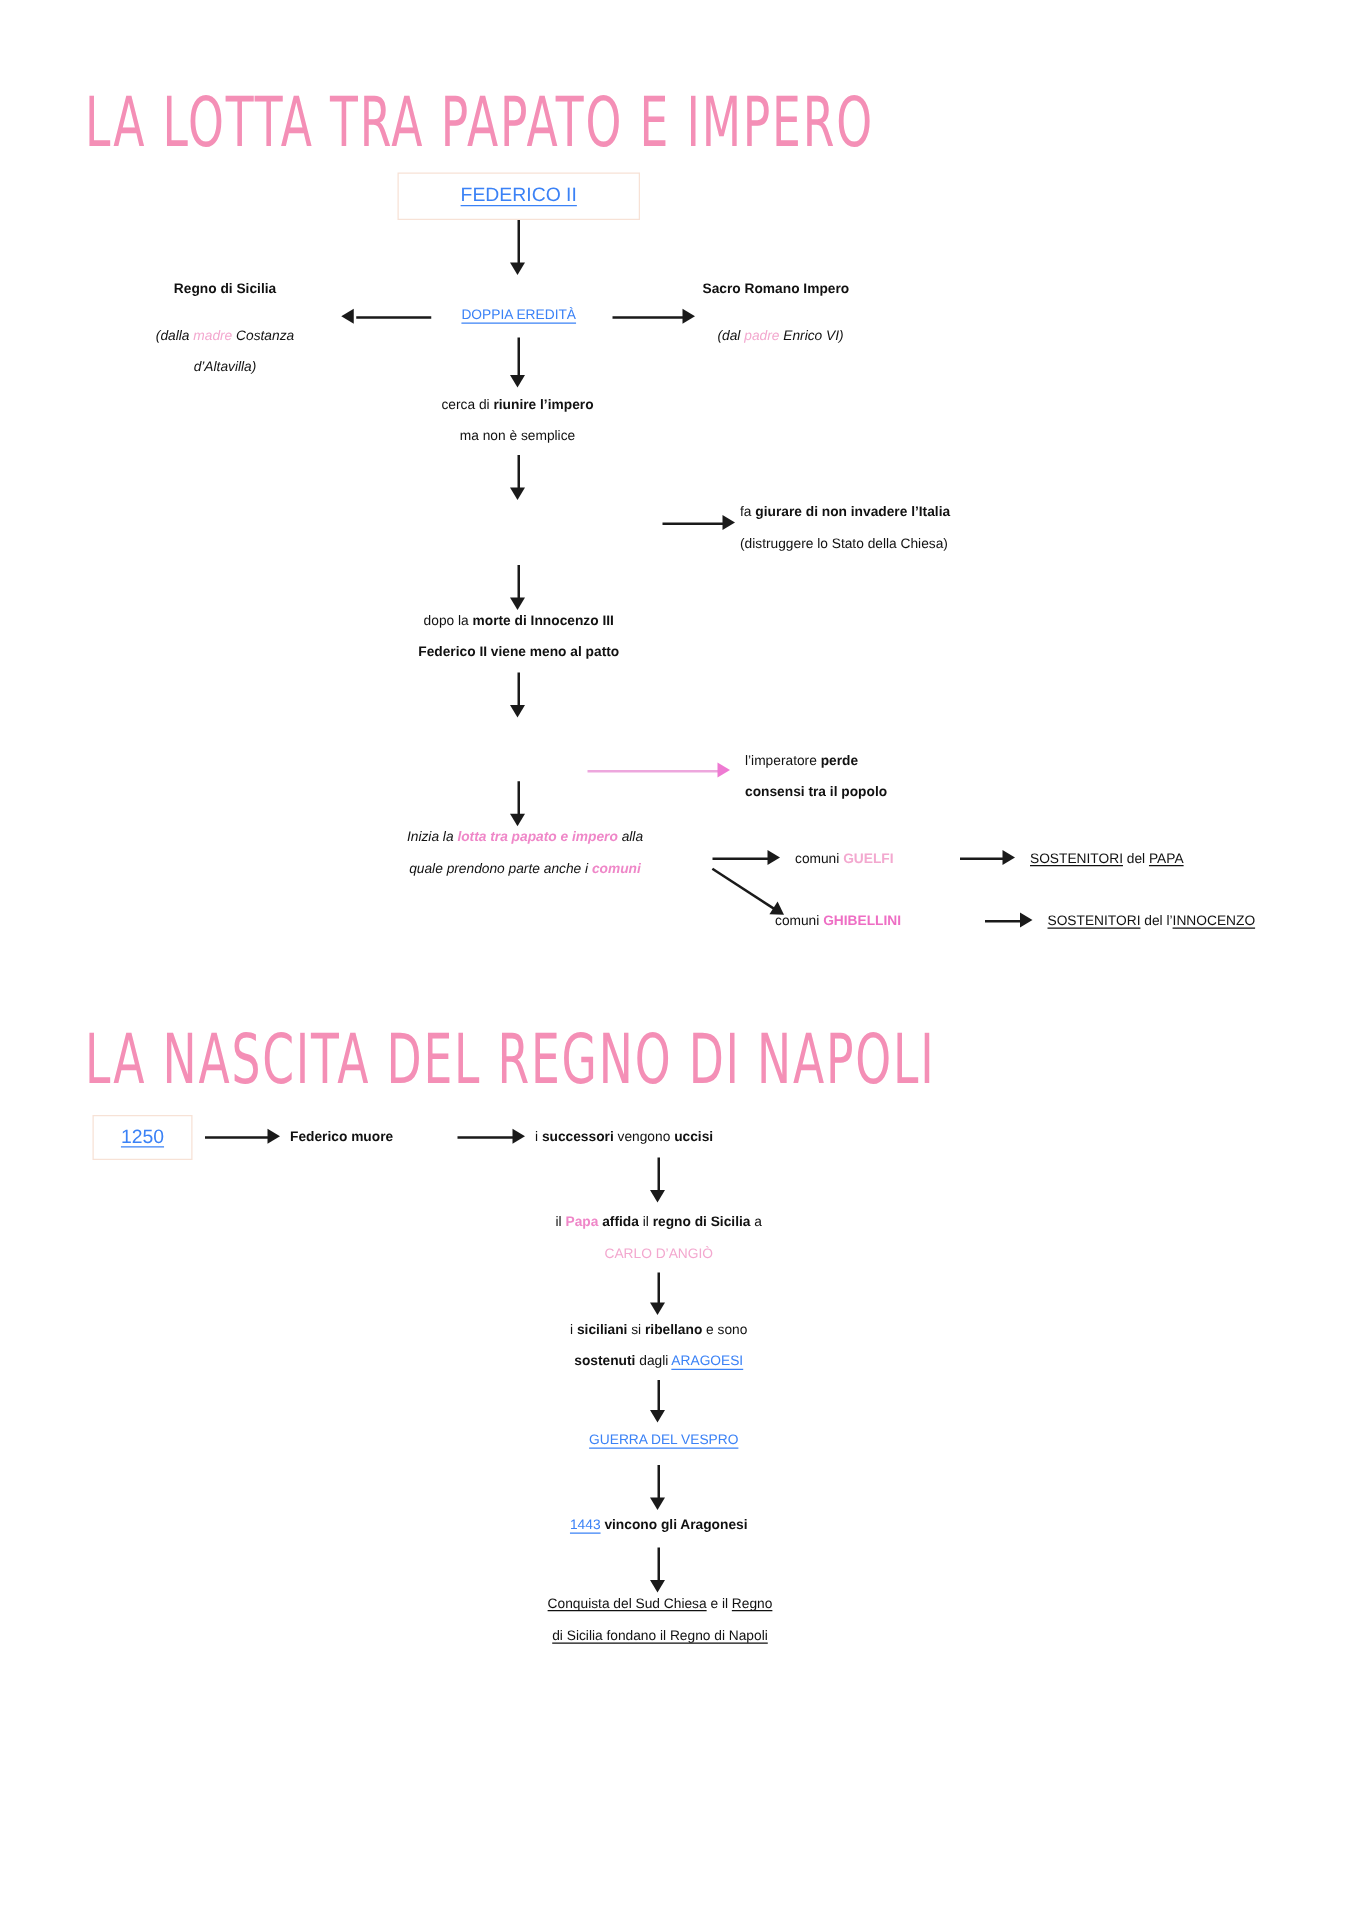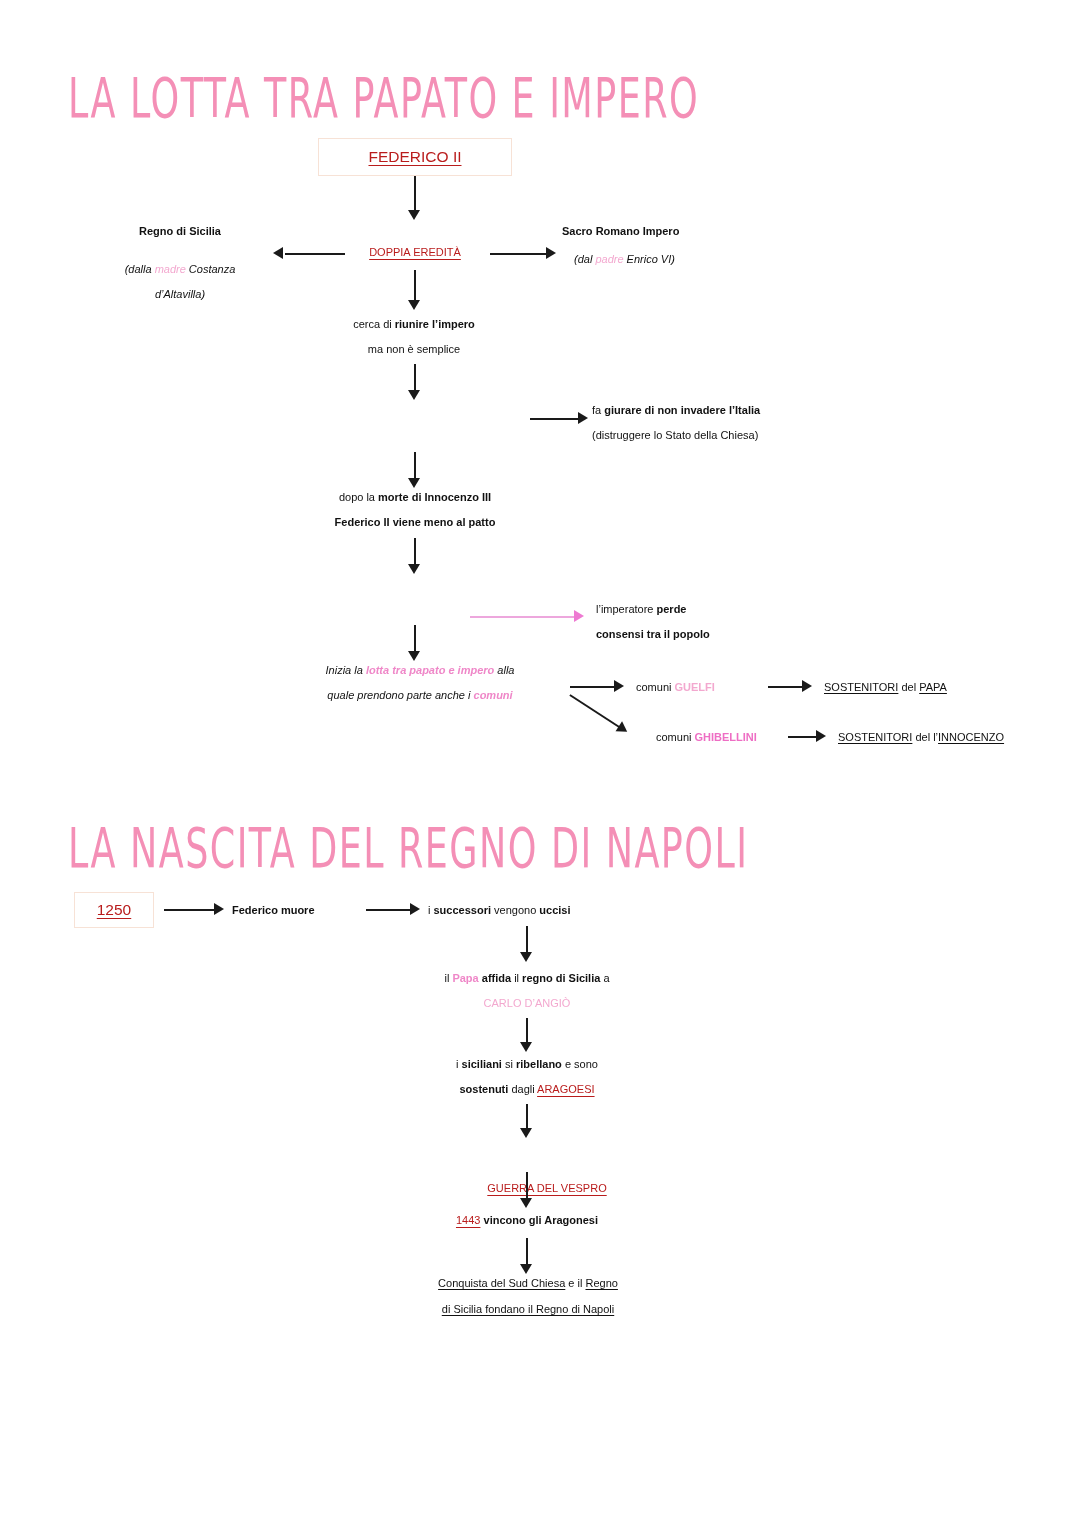--- a/index.html
+++ b/index.html
@@ -40,21 +40,21 @@
   .node.left   { text-align: left; }
 
   .b  { font-weight: bold; }
   .i  { font-style: italic; }
   .u  { text-decoration: underline; text-underline-offset: 2px; }
 
   
   .pink-soft   { color: #f3a8cf; }         
   .pink-mid    { color: #ef87c8; }         
   .pink-strong { color: #ee6ec4; }
-  .pink-link   { color: #b91c1c; text-decoration: underline; text-underline-offset: 3px; text-align: center; }
+  .pink-link   { color: #3b82f6; text-decoration: underline; text-underline-offset: 3px; text-align: center; }
 
   
   .box {
     position: absolute;
     border: 1.5px solid #f7e2d6;
     background: #ffffff;
     display: flex;
     align-items: center;
     justify-content: center;
     font-size: 15.5px;
@@ -130,21 +130,21 @@
     <span class="b">Regno di Sicilia</span>
   </div>
   <div class="node center" style="left:52px; top:257px; width:256px;">
     <span class="i">(dalla </span><span class="i pink-soft">madre</span><span class="i"> Costanza</span><br>
     <span class="i">d’Altavilla)</span>
   </div>
 
   <div class="node left" style="left:562px; top:219px;">
     <span class="b">Sacro Romano Impero</span>
   </div>
-  <div class="node left" style="left:574px; top:247px;">
+  <div class="node left" style="left:574px; top:257px;">
     <span class="i">(dal </span><span class="i pink-soft">padre</span><span class="i"> Enrico VI)</span>
   </div>
 
   <div class="vline" style="left:414px; top:270px; height:32px;"></div>
   <div class="arrow-down" style="left:408px; top:300px;"></div>
 
   <div class="node center" style="left:294px; top:312px; width:240px;">
     <span>cerca di </span><span class="b">riunire l’impero</span><br>
     <span>ma non è semplice</span>
   </div>
@@ -197,21 +197,21 @@
   </div>
   <div class="hline" style="left:768px; top:686px; width:38px;"></div>
   <div class="arrow-right" style="left:802px; top:680px;"></div>
   <div class="node left" style="left:824px; top:675px;">
     <span class="u">SOSTENITORI</span><span> del </span><span class="u">PAPA</span>
   </div>
 
   <div class="diag" style="left:570px; top:694px; width:62px; transform: rotate(33deg);"></div>
   <div class="arrow-right" style="left:618px; top:723px; transform: rotate(33deg);"></div>
 
-  <div class="node left" style="left:656px; top:725px;text-align:right;">
+  <div class="node left" style="left:620px; top:725px;text-align:right;">
     <span>comuni </span><span class="pink-strong b">GHIBELLINI</span>
   </div>
   <div class="hline" style="left:788px; top:736px; width:32px;"></div>
   <div class="arrow-right" style="left:816px; top:730px;"></div>
   <div class="node left" style="left:838px; top:725px;">
     <span class="u">SOSTENITORI</span><span> del l’</span><span class="u">INNOCENZO</span>
   </div>
 
   <div class="section-title" style="left:68px; top:816px;">LA NASCITA DEL REGNO DI NAPOLI</div>
 
@@ -244,21 +244,21 @@
   <div class="arrow-down" style="left:520px; top:1042px;"></div>
 
   <div class="node center" style="left:396px; top:1052px; width:262px;">
     <span>i </span><span class="b">siciliani</span><span> si </span><span class="b">ribellano</span><span> e sono</span><br>
     <span class="b">sostenuti</span><span> dagli </span><span class="pink-link">ARAGOESI</span>
   </div>
 
   <div class="vline" style="left:526px; top:1104px; height:26px;"></div>
   <div class="arrow-down" style="left:520px; top:1128px;"></div>
 
-  <div class="node center" style="left:416px; top:1140px; width:262px;margin-top:36px;">
+  <div class="node center" style="left:400px; top:1140px; width:262px;">
     <span class="pink-link">GUERRA DEL VESPRO</span>
   </div>
 
   <div class="vline" style="left:526px; top:1172px; height:28px;"></div>
   <div class="arrow-down" style="left:520px; top:1198px;"></div>
 
   <div class="node center" style="left:396px; top:1208px; width:262px;">
     <span class="pink-link">1443</span><span class="b"> vincono gli Aragonesi</span>
   </div>
 

